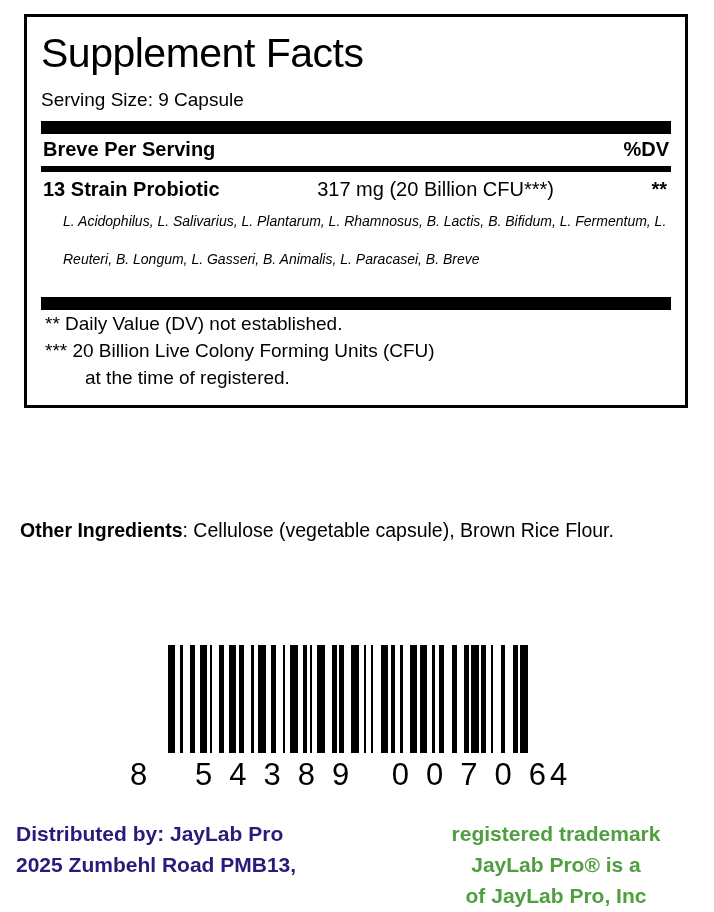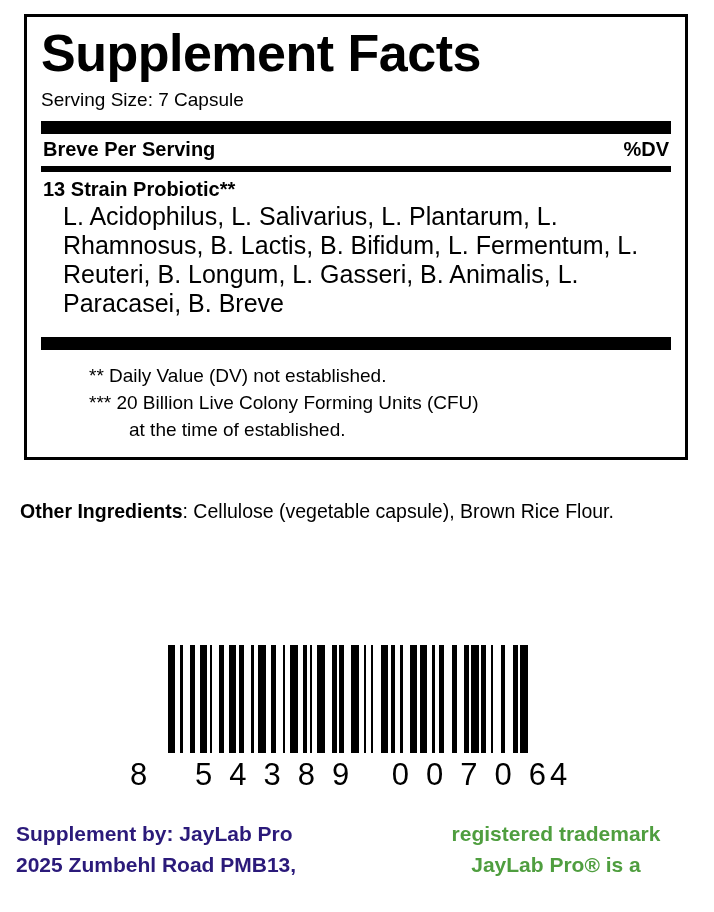--- a/index.html
+++ b/index.html
@@ -21,23 +21,23 @@
     position: absolute;
     left: 24px;
     top: 14px;
     width: 664px;
     box-sizing: border-box;
     border: 3px solid #000;
     padding: 6px 14px 14px 14px;
     background: #fff;
   }
   .sf-title {
-    font-size: 52px;
+    font-size: 41px;
     line-height: 60px;
-    font-weight: bold;
+    font-weight: normal;
     letter-spacing: -0.5px;
     white-space: nowrap;
     margin: 0 0 4px 0;
   }
   .serving-line {
     font-size: 19px;
     line-height: 25px;
     white-space: nowrap;
   }
   .rule-thick {
@@ -73,39 +73,39 @@
     text-align: center;
     font-weight: normal;
     white-space: nowrap;
   }
   .ing-dv {
     font-weight: bold;
     white-space: nowrap;
     padding-right: 2px;
   }
   .strains {
-    font-size: 25px;
-    line-height: 29px;
+    font-size: 14px;
+    line-height: 38px;
     padding: 1px 4px 10px 22px;
+    font-style: italic;
   }
   .footnotes {
     font-size: 19px;
     line-height: 27px;
-    padding: 12px 2px 0 4px;
-    margin-left: 44px;
+    padding: 0 2px 0 4px;
   }
   .footnote-indent {
     padding-left: 40px;
   }
 
   
   .other-ing {
     position: absolute;
     left: 20px;
-    top: 498px;
+    top: 517px;
     width: 680px;
     font-size: 19.5px;
     line-height: 26px;
   }
   .other-ing b { font-weight: bold; }
 
   
   .barcode-wrap {
     position: absolute;
     left: 120px;
@@ -153,44 +153,45 @@
     color: #4f9e3f;
   }
 </style>
 </head>
 <body>
 
 <div class="panel">
 
   <div class="sf-title">Supplement Facts</div>
 
-  <div class="serving-line">Serving Size: 7 Capsule</div>
+  <div class="serving-line">Serving Size: 9 Capsule</div>
 
   <div class="rule-thick"></div>
 
   <div class="row-amount">
     <span>Breve Per Serving</span>
     <span>%DV</span>
   </div>
 
   <div class="rule-med"></div>
 
   <div class="ingredient-row">
     <span class="ing-name">13 Strain Probiotic</span>
+    <span class="ing-amount">317 mg (20 Billion CFU***)</span>
     <span class="ing-dv">**</span>
   </div>
 
   <div class="strains">L. Acidophilus, L. Salivarius, L. Plantarum, L. Rhamnosus, B. Lactis, B. Bifidum, L. Fermentum, L. Reuteri, B. Longum, L. Gasseri, B. Animalis, L. Paracasei, B. Breve</div>
 
   <div class="rule-thick"></div>
 
   <div class="footnotes">
     <div>** Daily Value (DV) not established.</div>
     <div>*** 20 Billion Live Colony Forming Units (CFU)</div>
-    <div class="footnote-indent">at the time of established.</div>
+    <div class="footnote-indent">at the time of registered.</div>
   </div>
 </div>
 
 <div class="other-ing">
   <b>Other Ingredients</b><span>: Cellulose (vegetable capsule), Brown Rice Flour.</span>
 </div>
 
 <div class="barcode-wrap">
   <div class="bars" id="bars">
       <div class="bar" style="width: 7.35px;"></div>
@@ -265,20 +266,21 @@
       <div class="gap" style="width: 2.45px; background: transparent;"></div>
       <div class="bar" style="width: 7.35px;"></div>
       <div class="gap" style="width: 4.9px; background: transparent;"></div>
     </div>
   <div class="bc-left">8</div>
   <div class="bc-mid">54389 00706</div>
   <div class="bc-right">4</div>
 </div>
 
 <div class="footer-left">
-  <div>Supplement by: JayLab Pro</div>
+  <div>Distributed by: JayLab Pro</div>
   <div>2025 Zumbehl Road PMB13,</div>
 </div>
 
 <div class="footer-right">
   <div>registered trademark</div>
   <div>JayLab Pro® is a</div>
+  <div>of JayLab Pro, Inc</div>
 </div>
 
 </body></html>

